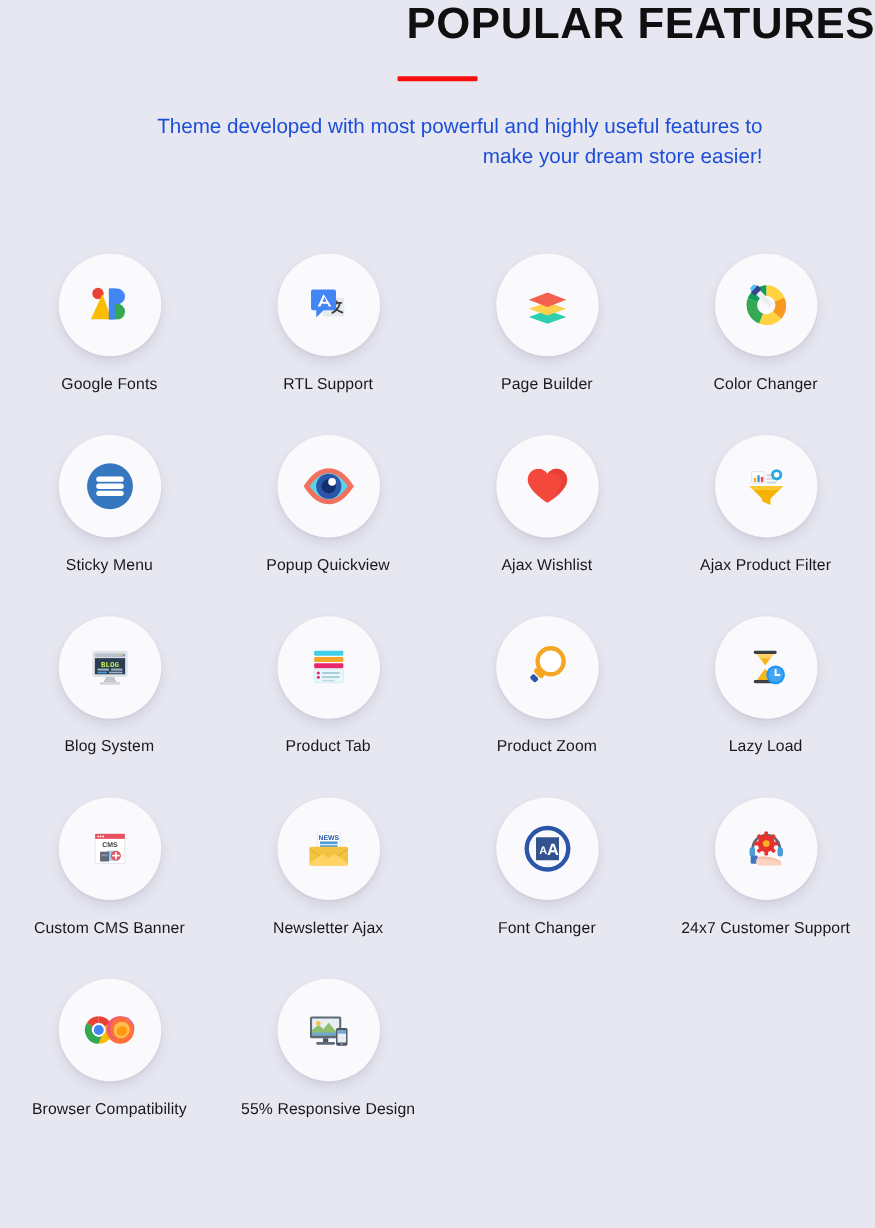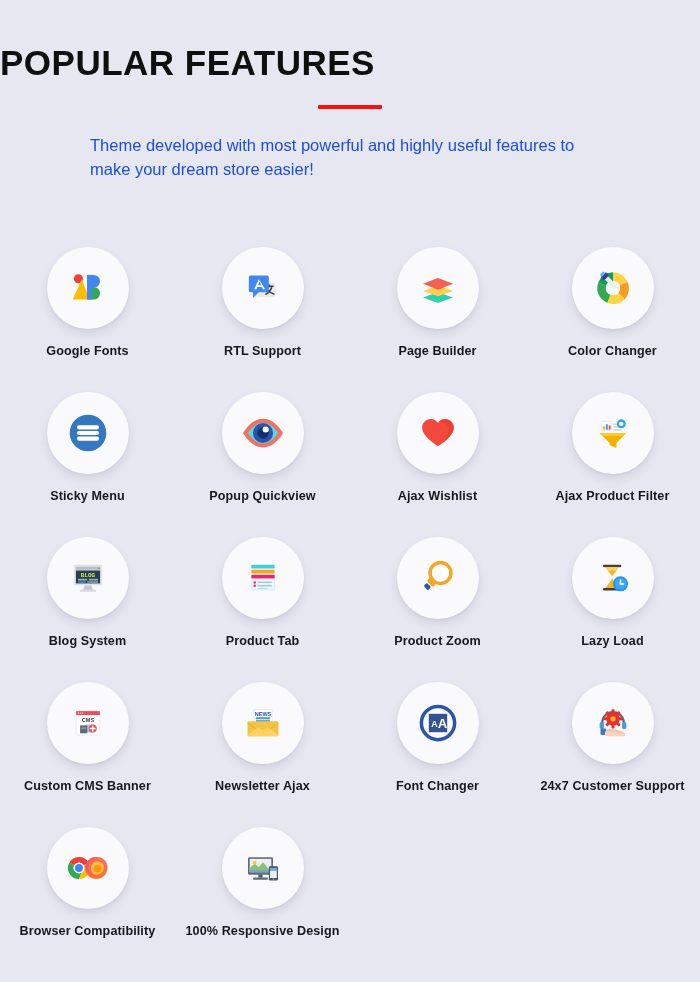--- a/index.html
+++ b/index.html
@@ -5,21 +5,21 @@
   * { margin:0; padding:0; box-sizing:border-box; }
   html, body {
     width:700px; height:982px;
     background:#e7e7f1;
     font-family:"Liberation Sans", sans-serif;
     overflow:hidden;
   }
   .page { position:relative; width:700px; height:982px; background:#e7e7f1; }
 
   
-  .header { text-align:left;margin-top:44px; }
+  .header { text-align:right; }
   .title {
     font-size:35px;
     font-weight:bold;
     letter-spacing:0.5px;
     color:#0f0f10;
     line-height:1.1;
   }
   .rule {
     width:64px; height:4px;
     background:#fa0f0f;
@@ -54,21 +54,21 @@
     border-radius:50%;
     background:#fafafc;
     box-shadow:0 5px 9px rgba(120,120,150,0.18), 0 1px 2px rgba(120,120,150,0.12);
     display:flex; align-items:center; justify-content:center;
     flex:0 0 auto;
   }
   .circle svg { display:block; }
   .label {
     margin-top:14px;
     font-size:12.6px;
-    font-weight:bold;
+    font-weight:normal;
     color:#17171c;
     text-align:left;
     line-height:1.42;
     letter-spacing:0.1px;
     max-width:160px;
   }
 </style>
 </head>
 <body>
 
@@ -350,17 +350,17 @@
       <circle cx="14" cy="17.5" r="2.2" fill="#f5c342"></circle>
       <rect x="8" y="26.5" width="26" height="2.5" fill="#6ea8d8"></rect>
       <rect x="18.5" y="32" width="5" height="3.5" fill="#4b5664"></rect>
       <rect x="12" y="35.5" width="18" height="2.6" rx="1.3" fill="#5f6a78"></rect>
       <rect x="31" y="22" width="11" height="17" rx="1.6" fill="#4b5664"></rect>
       <rect x="32.4" y="24.5" width="8.2" height="11.5" fill="#e9eef3"></rect>
       <rect x="32.4" y="24.5" width="8.2" height="3" fill="#6ea8d8"></rect>
       <circle cx="36.5" cy="37.5" r="0.9" fill="#9aa4b0"></circle>
     </svg>
         </div>
-        <div class="label">100% Responsive Design</div>
+        <div class="label">55% Responsive Design</div>
       </div>
     </div>
 
 </div>
 
 </body></html>

